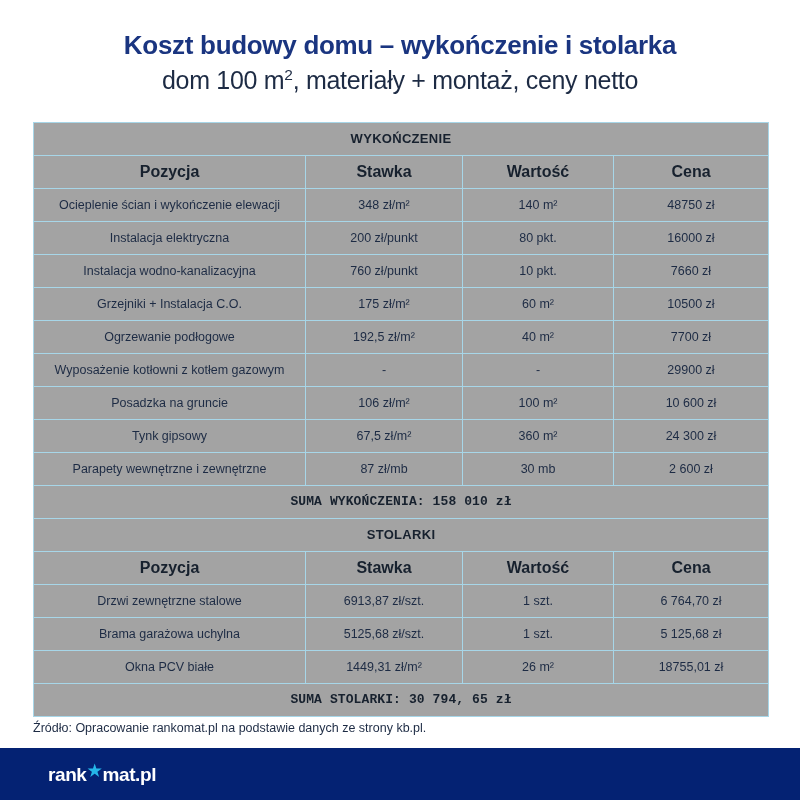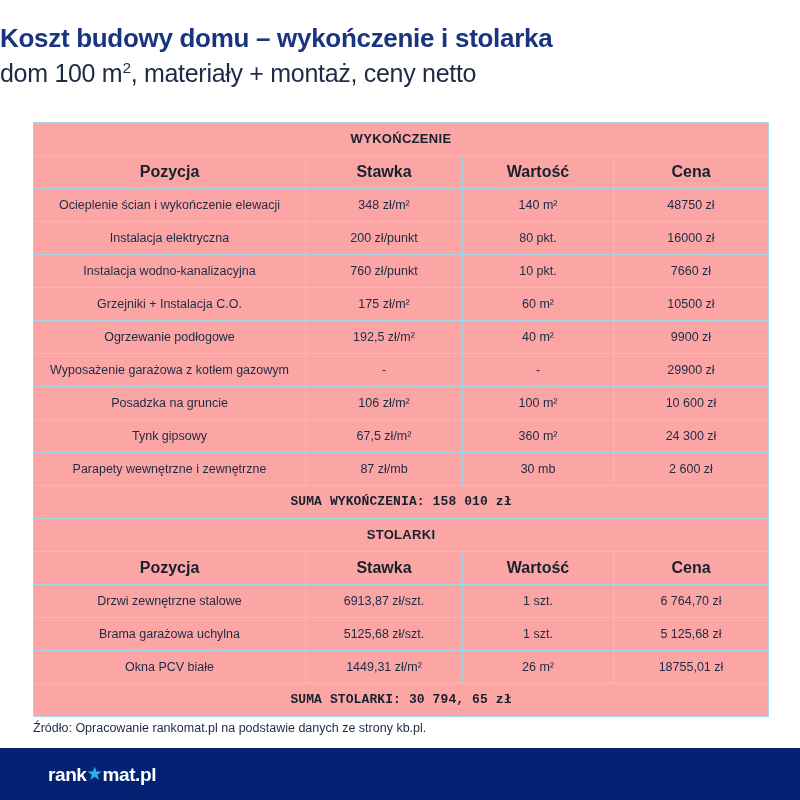--- a/index.html
+++ b/index.html
@@ -10,21 +10,22 @@
     width: 800px;
     height: 800px;
     background: #ffffff;
     font-family: "Liberation Sans", sans-serif;
     overflow: hidden;
     position: relative;
   }
 
   
   .titles {
-    padding-top: 24px;
+    padding-top: 31px;
+    text-align: center;
   }
   .title-main {
     font-size: 26px;
     font-weight: bold;
     color: #1a3580;
     letter-spacing: -0.3px;
     line-height: 1.15;
   }
   .title-sub {
     font-size: 25px;
@@ -50,21 +51,21 @@
     font-size: 12.5px;
     color: #1d2b44;
   }
   table.cost-table td {
     border: 1px solid #a7d6e8;
     height: 32px;
     padding: 0 6px;
     text-align: center;
     vertical-align: middle;
     line-height: 1.15;
-    background: #fca5a5;
+    background: #a3a3a3;
   }
   td.shade { background: #cfe8f3; margin-top: 24px; }
   td.section-head {
     background: #cfe8f3;
     font-weight: bold;
     font-size: 13px;
     letter-spacing: 0.3px;
     color: #17212e;
   }
   td.col-head {
@@ -108,21 +109,20 @@
   }
   .logo {
     position: absolute;
     left: 48px;
     top: 764px;
     font-size: 19px;
     font-weight: bold;
     color: #ffffff;
     letter-spacing: -0.4px;
     display: flex;
-    align-items: center;
   }
   .logo .star {
     display: inline-block;
     color: #25b7e8;
     font-size: 16px;
     line-height: 1;
     margin: 0 1px;
     position: relative;
     top: -1px;
   }
@@ -178,24 +178,24 @@
       <tr>
         <td>Grzejniki + Instalacja C.O.</td>
         <td>175 zł/m²</td>
         <td>60 m²</td>
         <td>10500 zł</td>
       </tr>
       <tr>
         <td class="shade">Ogrzewanie podłogowe</td>
         <td class="shade">192,5 zł/m²</td>
         <td class="shade">40 m²</td>
-        <td class="shade">9900 zł</td>
-      </tr>
-      <tr>
-        <td>Wyposażenie garażowa z kotłem gazowym</td>
+        <td class="shade">7700 zł</td>
+      </tr>
+      <tr>
+        <td>Wyposażenie kotłowni z kotłem gazowym</td>
         <td>-</td>
         <td>-</td>
         <td>29900 zł</td>
       </tr>
       <tr>
         <td class="shade">Posadzka na gruncie</td>
         <td class="shade">106 zł/m²</td>
         <td class="shade">100 m²</td>
         <td class="shade">10 600 zł</td>
       </tr>

